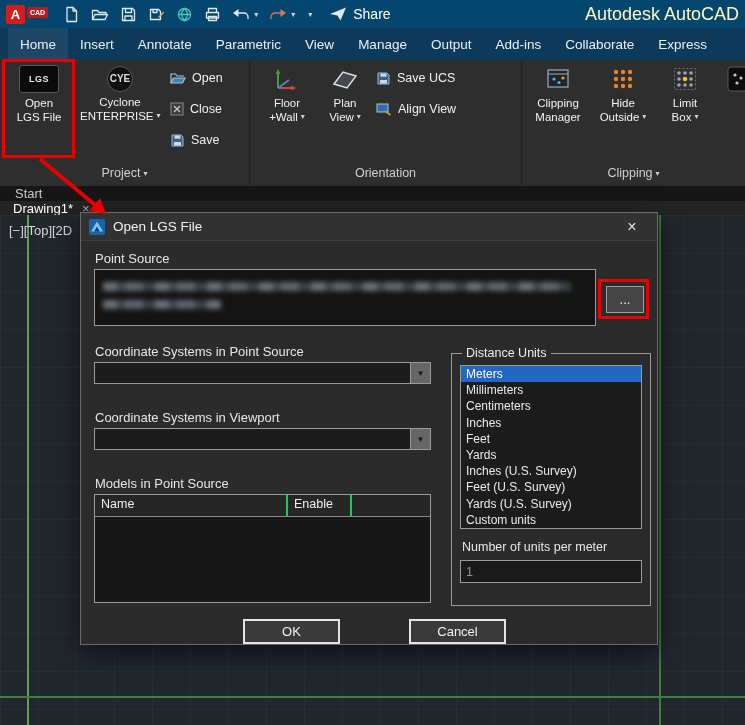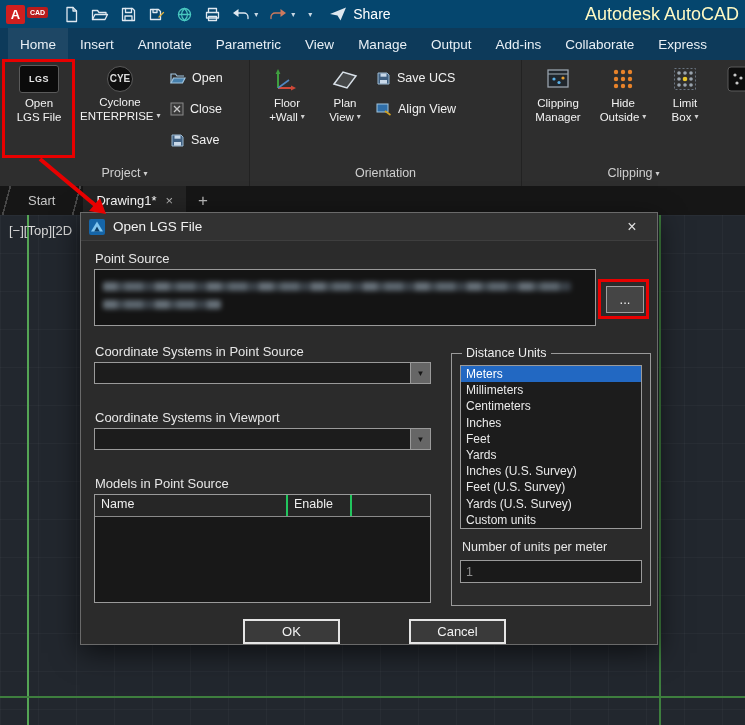--- a/index.html
+++ b/index.html
@@ -39,21 +39,21 @@
     color:#e8e8e8;font-size:9px;font-weight:bold;display:grid;place-items:center;letter-spacing:.5px;box-sizing:border-box;}
   .icon-cye{width:26px;height:26px;margin:1px auto 3px;background:#101010;border:1px solid #5a5a5a;border-radius:50%;
     color:#dddddd;font-size:10px;font-weight:bold;display:grid;place-items:center;box-sizing:border-box;}
   .icon-wrap{display:block;height:31px;}
   .caret{font-size:8px;margin-left:3px;color:#cfcfcf;vertical-align:2px;}
   .smallcol{position:absolute;top:6px;}
   .smallbtn{display:flex;align-items:center;gap:6px;height:24px;margin-bottom:7px;color:#f0f0f0;
     font-size:12.5px;white-space:nowrap;cursor:pointer;}
   .smallbtn svg{flex:0 0 auto;}
   
-  .filetabs{position:absolute;left:0;top:186px;right:0;height:29px;background:#161616;display:flex;align-items:stretch;}
+  .filetabs{position:absolute;left:0;top:186px;right:0;height:29px;background:#161616;display:flex;align-items:stretch;flex-direction:column;}
   .ft-slash{width:13px;background:linear-gradient(105deg,transparent 46%,#474747 46%,#474747 54%,transparent 54%);}
   .ft-start{padding:0 15px;display:flex;align-items:center;color:#c8c8c8;font-size:13px;cursor:pointer;}
   .ft-tab{display:flex;align-items:center;gap:9px;padding:0 13px;color:#ffffff;font-size:13px;background:#242424;cursor:pointer;}
   .ft-close{color:#b0b0b0;font-size:13px;cursor:pointer;}
   .ft-add{width:34px;display:grid;place-items:center;color:#b8b8b8;font-size:17px;cursor:pointer;}
   
   .viewport{position:absolute;left:0;top:215px;right:0;bottom:0;background:#22272e;
     background-image:linear-gradient(rgba(255,255,255,0.028) 1px,transparent 1px),
       linear-gradient(90deg,rgba(255,255,255,0.028) 1px,transparent 1px);
     background-size:38px 38px;}

